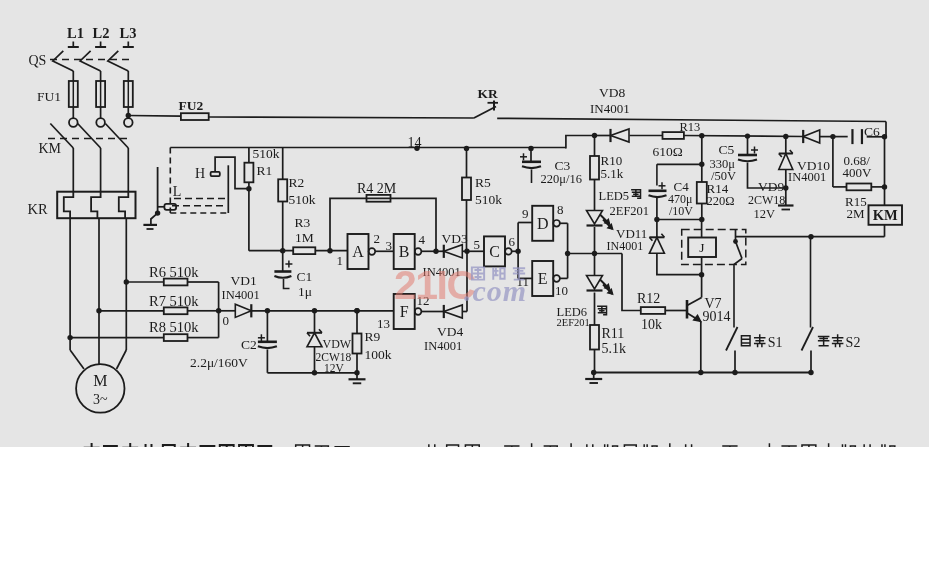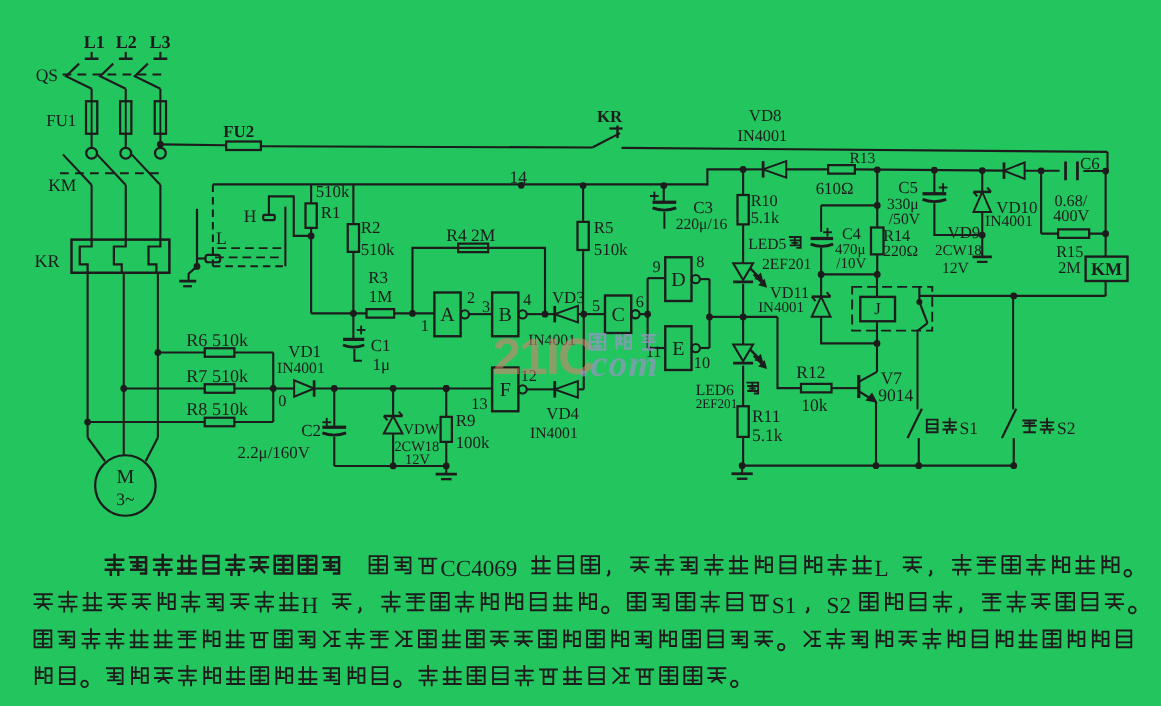--- a/index.html
+++ b/index.html
@@ -1,15 +1,15 @@
 <!DOCTYPE html>
 <html><head><meta charset="utf-8">
 <style>
 html,body{margin:0;padding:0;background:#ffffff;}
-#page{width:929px;height:565px;position:relative;background:#22c55e;overflow:hidden;}
+#page{width:929px;height:447px;position:relative;background:#e5e5e5;overflow:hidden;}
 </style></head>
 <body>
 <div id="page">
 <svg width="929" height="565" viewBox="0 0 929 565">
 <line x1="73.3" y1="41.5" x2="73.3" y2="47" stroke="#1c1c1c" stroke-width="1.7"></line>
 <line x1="67.8" y1="47" x2="78.8" y2="47" stroke="#1c1c1c" stroke-width="2.0"></line>
 <polyline points="63.3,50.9 52.8,61 73.3,71" fill="none" stroke="#1c1c1c" stroke-width="1.7"></polyline>
 <line x1="73.3" y1="71" x2="73.3" y2="81" stroke="#1c1c1c" stroke-width="1.7"></line>
 <rect x="68.8" y="81" width="9.0" height="26" fill="none" stroke="#1c1c1c" stroke-width="1.8"></rect>
 <line x1="73.3" y1="81" x2="73.3" y2="107" stroke="#1c1c1c" stroke-width="1.5"></line>

